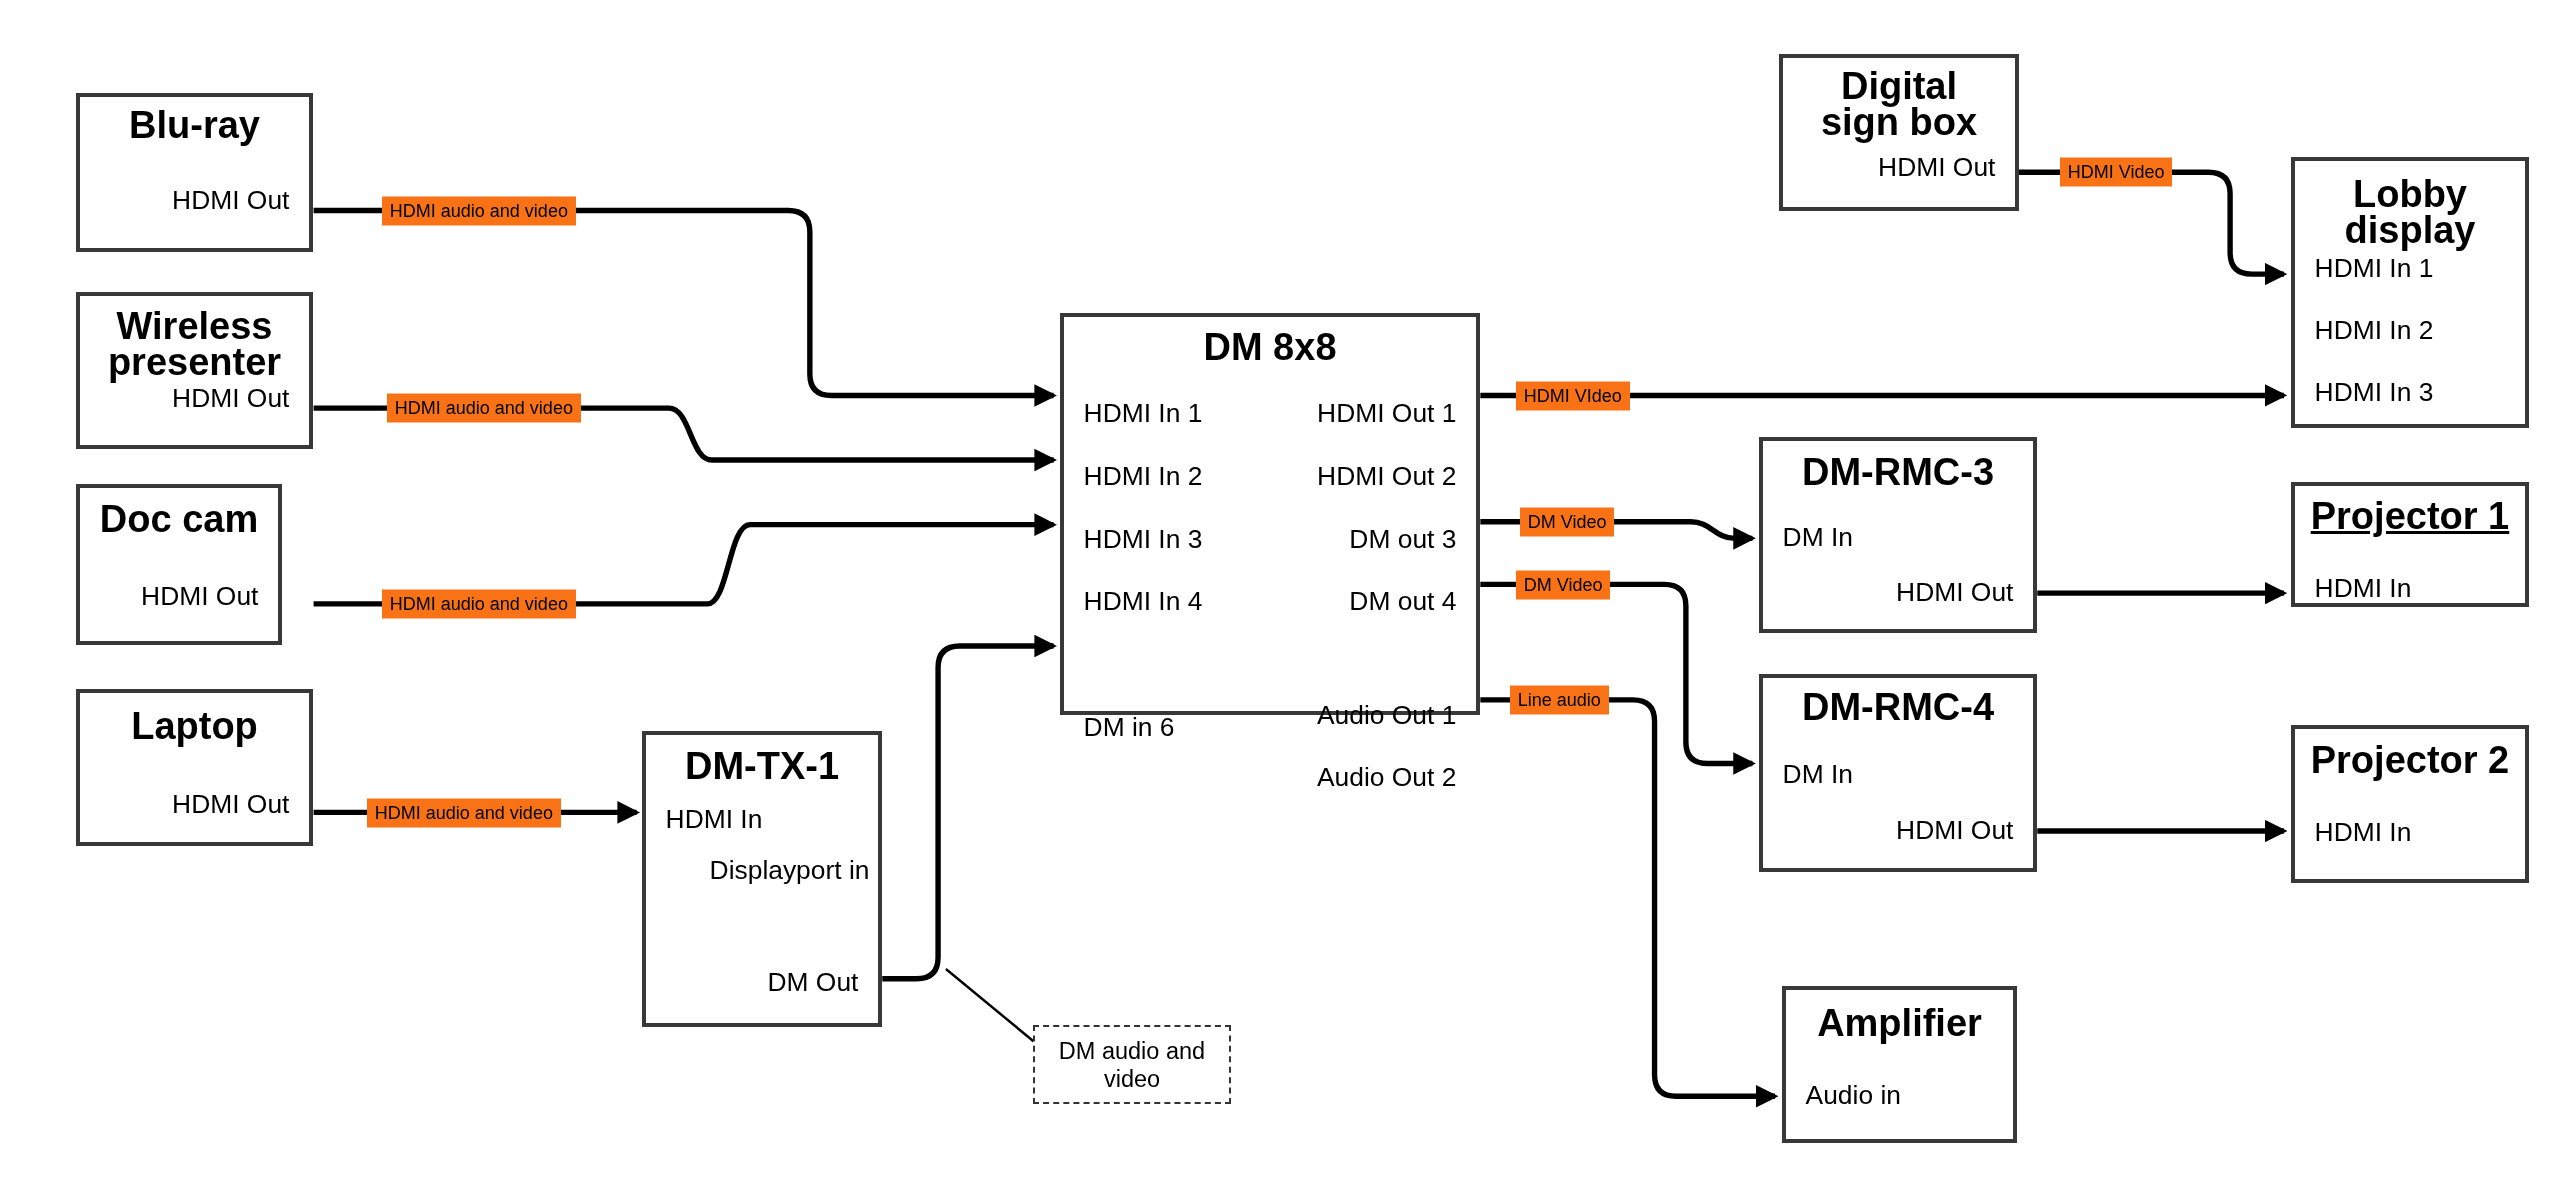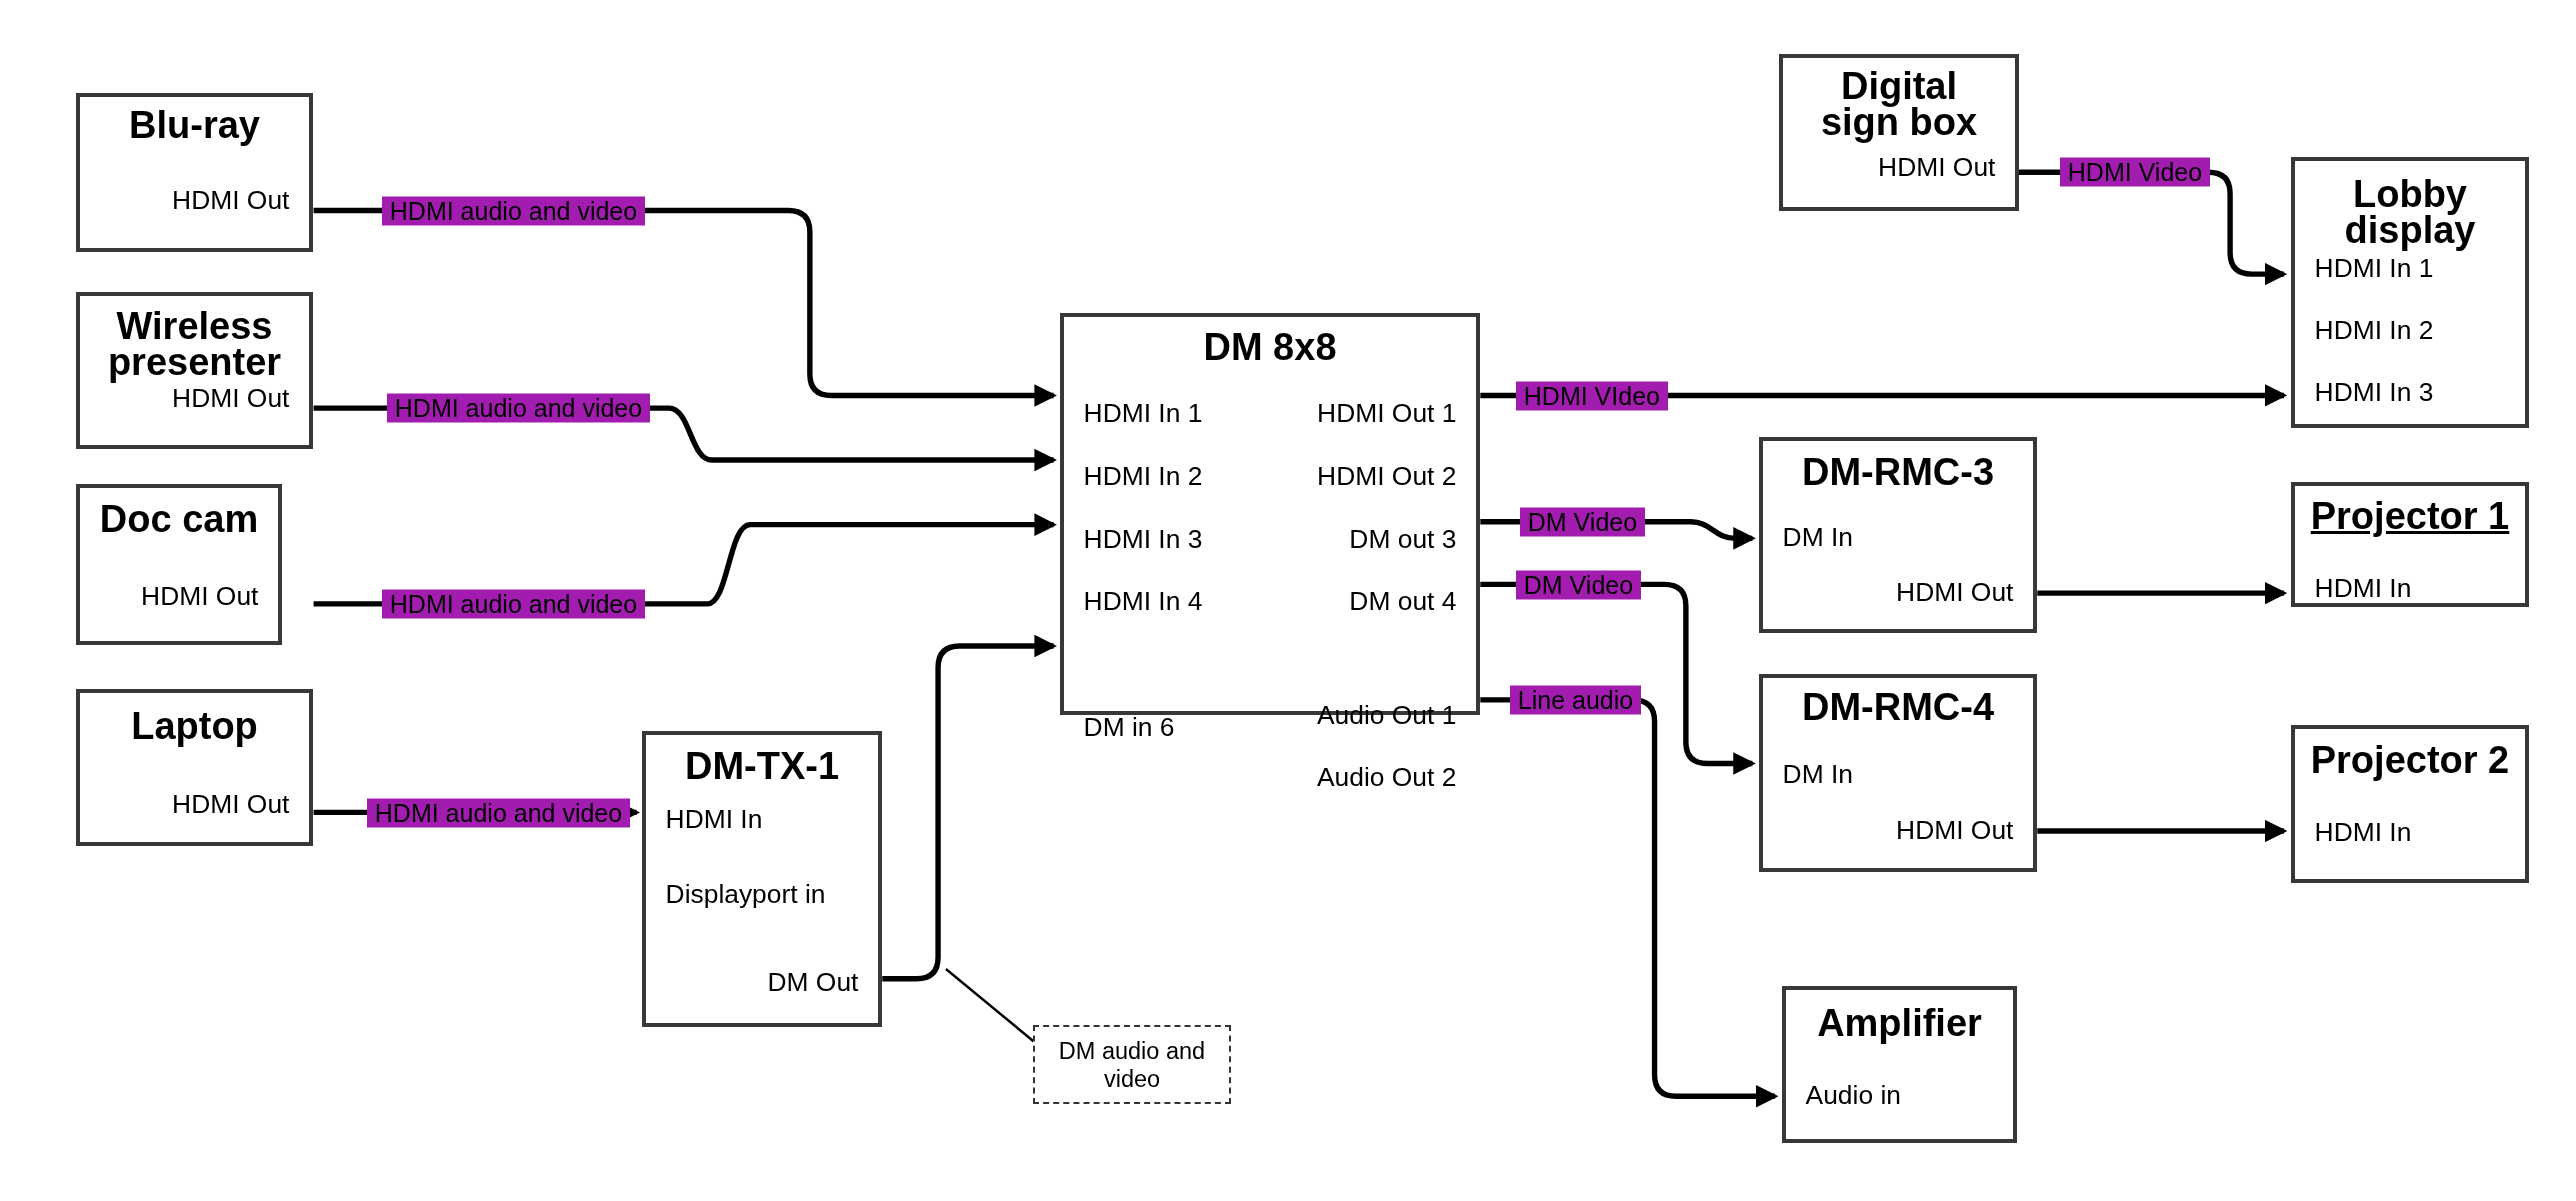--- a/index.html
+++ b/index.html
@@ -33,22 +33,22 @@
     font-size:26.4px;line-height:31px;
     padding:0 19.6px;
     white-space:nowrap;
     box-sizing:border-box;
   }
   .pl{text-align:left;}
   .pr{text-align:right;}
   .elabel{
     position:absolute;
     transform:translateY(-50%);
-    background:#a21caf;
-    font-size:25px;line-height:29px;
+    background:#f97316;
+    font-size:18px;line-height:29px;
     padding:0 7.8px;
     white-space:nowrap;
     z-index:3;
   }
   .callout{
     position:absolute;
     border:2px dashed #333;
     background:#ffffff;
     display:flex;align-items:center;justify-content:center;
     text-align:center;
@@ -102,21 +102,21 @@
   </div>
 
   <div class="node" style="left:76px;top:689px;width:237px;height:157px;">
     <span class="title" style="margin-top:14.7px;">Laptop</span>
     <span class="port pr" style="top:96px;">HDMI Out</span>
   </div>
 
   <div class="node" style="left:642px;top:731px;width:240px;height:296px;">
     <span class="title" style="margin-top:12.7px;">DM-TX-1</span>
     <span class="port pl" style="top:69px;">HDMI In</span>
-    <span class="port pl" style="top:144px;">Displayport in</span>
+    <span class="port pl" style="top:120px;margin-left:44px;">Displayport in</span>
     <span class="port pr" style="top:232px;">DM Out</span>
   </div>
 
   <div class="node" style="left:1060px;top:313px;width:420px;height:402px;">
     <span class="title" style="margin-top:11.7px;">DM 8x8</span>
     <span class="port pl" style="top:81px;">HDMI In 1</span>
     <span class="port pl" style="top:144px;">HDMI In 2</span>
     <span class="port pl" style="top:207px;">HDMI In 3</span>
     <span class="port pl" style="top:269px;">HDMI In 4</span>
     <span class="port pl" style="top:395px;">DM in 6</span>

